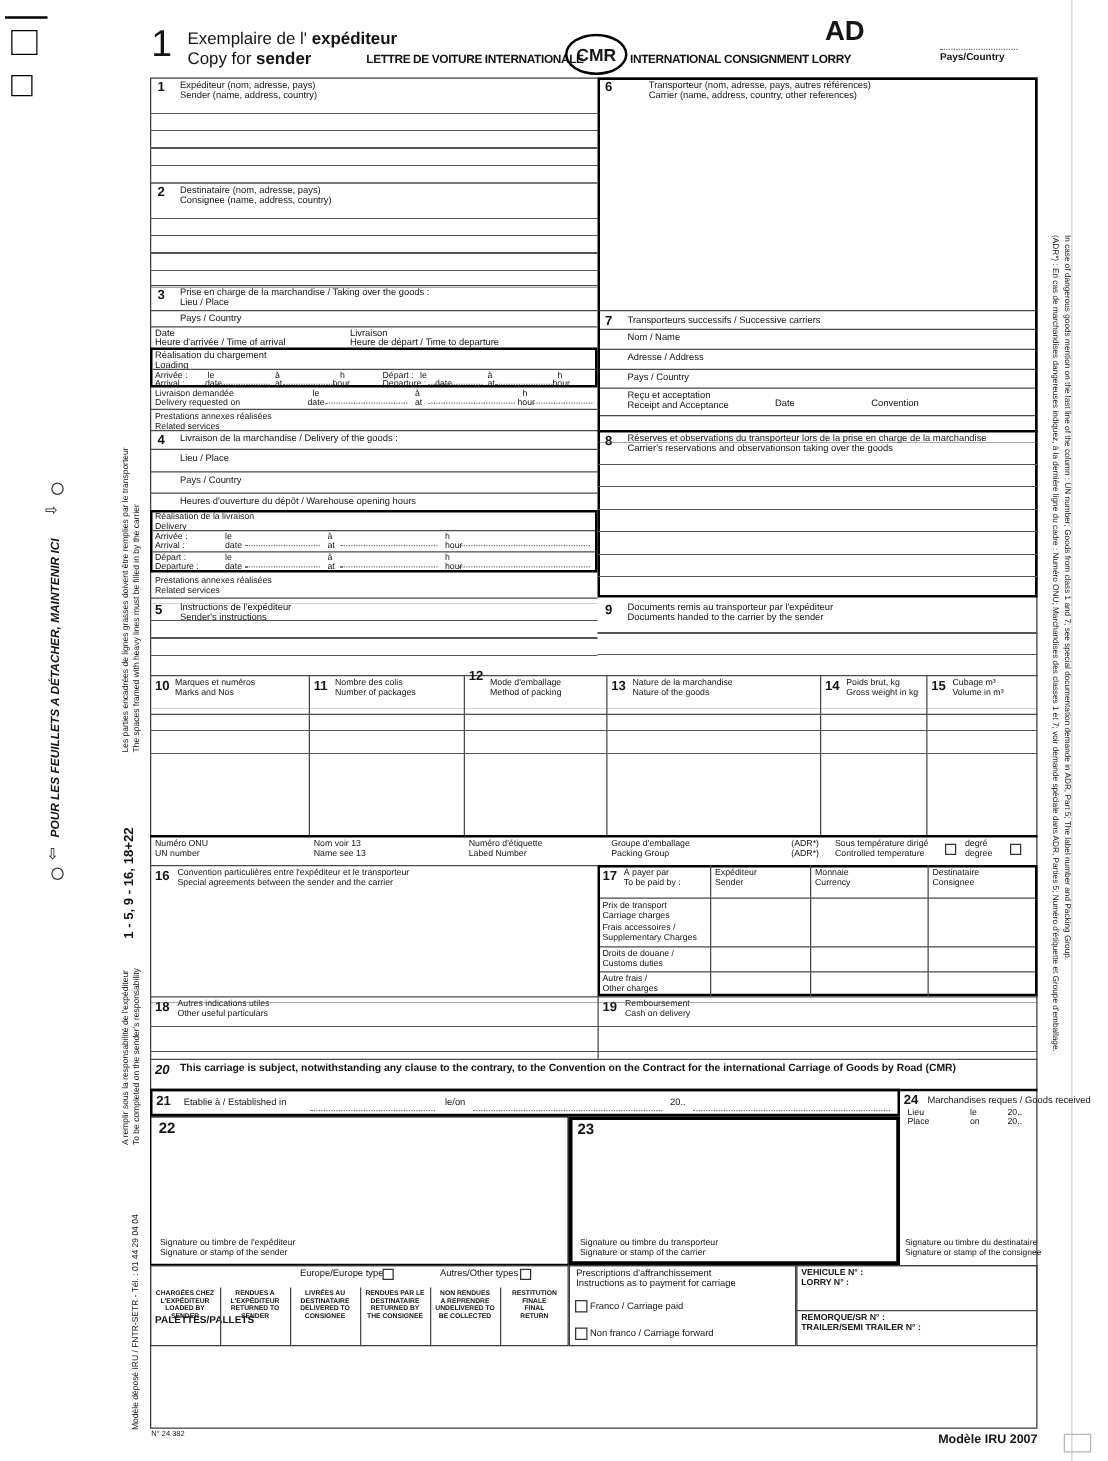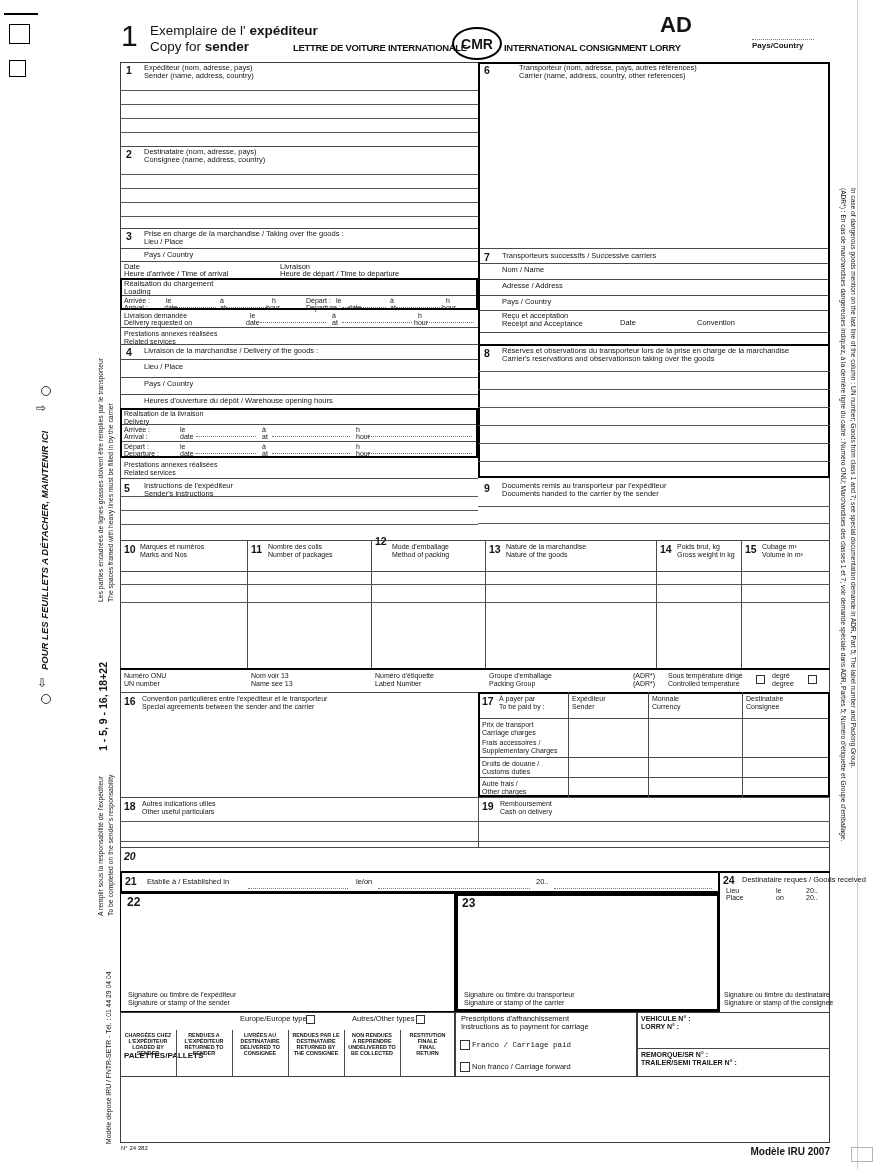--- a/index.html
+++ b/index.html
@@ -356,34 +356,35 @@
   <div class="num" style="left:482px;top:801px;">19</div>
   <div class="lbl s7" style="left:500px;top:800px;">
     <div>Remboursement</div>
       <div>Cash on delivery</div>
     </div>
   <div class="rules r20" style="left:120px;top:802px;width:710px;height:42px;"></div>
   <div class="hl" style="left:120px;top:847px;width:710px;"></div>
 
   <div class="num" style="left:124px;top:851px;font-style:italic;">20</div>
   <div class="lbl b" style="left:144px;top:850px;font-size:8.3px;line-height:9.3px;">
+    <div>This carriage is subject, notwithstanding any clause to the contrary, to the Convention on the Contract for the international Carriage of Goods by Road (CMR)</div>
   </div>
   <div class="hl2" style="left:120px;top:871px;width:710px;"></div>
 
   <div class="box2" style="left:120px;top:871px;width:600px;height:22px;"></div>
   <div class="num" style="left:125px;top:876px;">21</div>
   <div class="lbl" style="left:147px;top:878px;">Etablie à / Established in</div>
   <div class="lbl" style="left:356px;top:878px;">le/on</div>
   <div class="lbl" style="left:536px;top:878px;">20..</div>
   <div class="dots" style="left:248px;top:881px;width:100px;"></div>
   <div class="dots" style="left:378px;top:881px;width:152px;"></div>
   <div class="dots" style="left:554px;top:881px;width:158px;"></div>
 
   <div class="num" style="left:723px;top:875px;">24</div>
-  <div class="lbl" style="left:742px;top:876px;">Destinataire reques / Goods received</div>
+  <div class="lbl" style="left:742px;top:876px;">Marchandises reques / Goods received</div>
   <div class="lbl s7" style="left:726px;top:887px;">Lieu</div>
   <div class="lbl s7" style="left:776px;top:887px;">le</div>
   <div class="lbl s7" style="left:806px;top:887px;">20..</div>
   <div class="lbl s7" style="left:726px;top:894px;">Place</div>
   <div class="lbl s7" style="left:776px;top:894px;">on</div>
   <div class="lbl s7" style="left:806px;top:894px;">20..</div>
 
   <div class="box2" style="left:120px;top:893px;width:335px;height:119px;border-width:1.5px;"></div>
   <div class="num" style="left:127px;top:897px;font-size:12px;">22</div>
   <div class="lbl s7" style="left:128px;top:991px;">
@@ -449,21 +450,21 @@
     <div>FINAL</div>
       <div>RETURN</div>
     </div>
 
   <div class="box" style="left:455px;top:1012px;width:182px;height:65px;"></div>
   <div class="lbl" style="left:461px;top:1015px;">
     <div>Prescriptions d'affranchissement</div>
     <div>Instructions as to payment for carriage</div>
   </div>
   <div class="cb" style="left:460px;top:1040px;width:8px;height:8px;"></div>
-  <div class="lbl" style="left:472px;top:1041px;font-family:Liberation Mono, monospace;">Franco / Carriage paid</div>
+  <div class="lbl" style="left:472px;top:1041px;">Franco / Carriage paid</div>
   <div class="cb" style="left:460px;top:1062px;width:8px;height:8px;"></div>
   <div class="lbl" style="left:472px;top:1063px;">Non franco / Carriage forward</div>
 
   <div class="box" style="left:637px;top:1012px;width:193px;height:65px;"></div>
   <div class="lbl b s7" style="left:641px;top:1015px;">
     <div>VEHICULE N° :</div>
     <div>LORRY N° :</div>
   </div>
   <div class="hl" style="left:637px;top:1048px;width:193px;"></div>
   <div class="lbl b s7" style="left:641px;top:1051px;">

